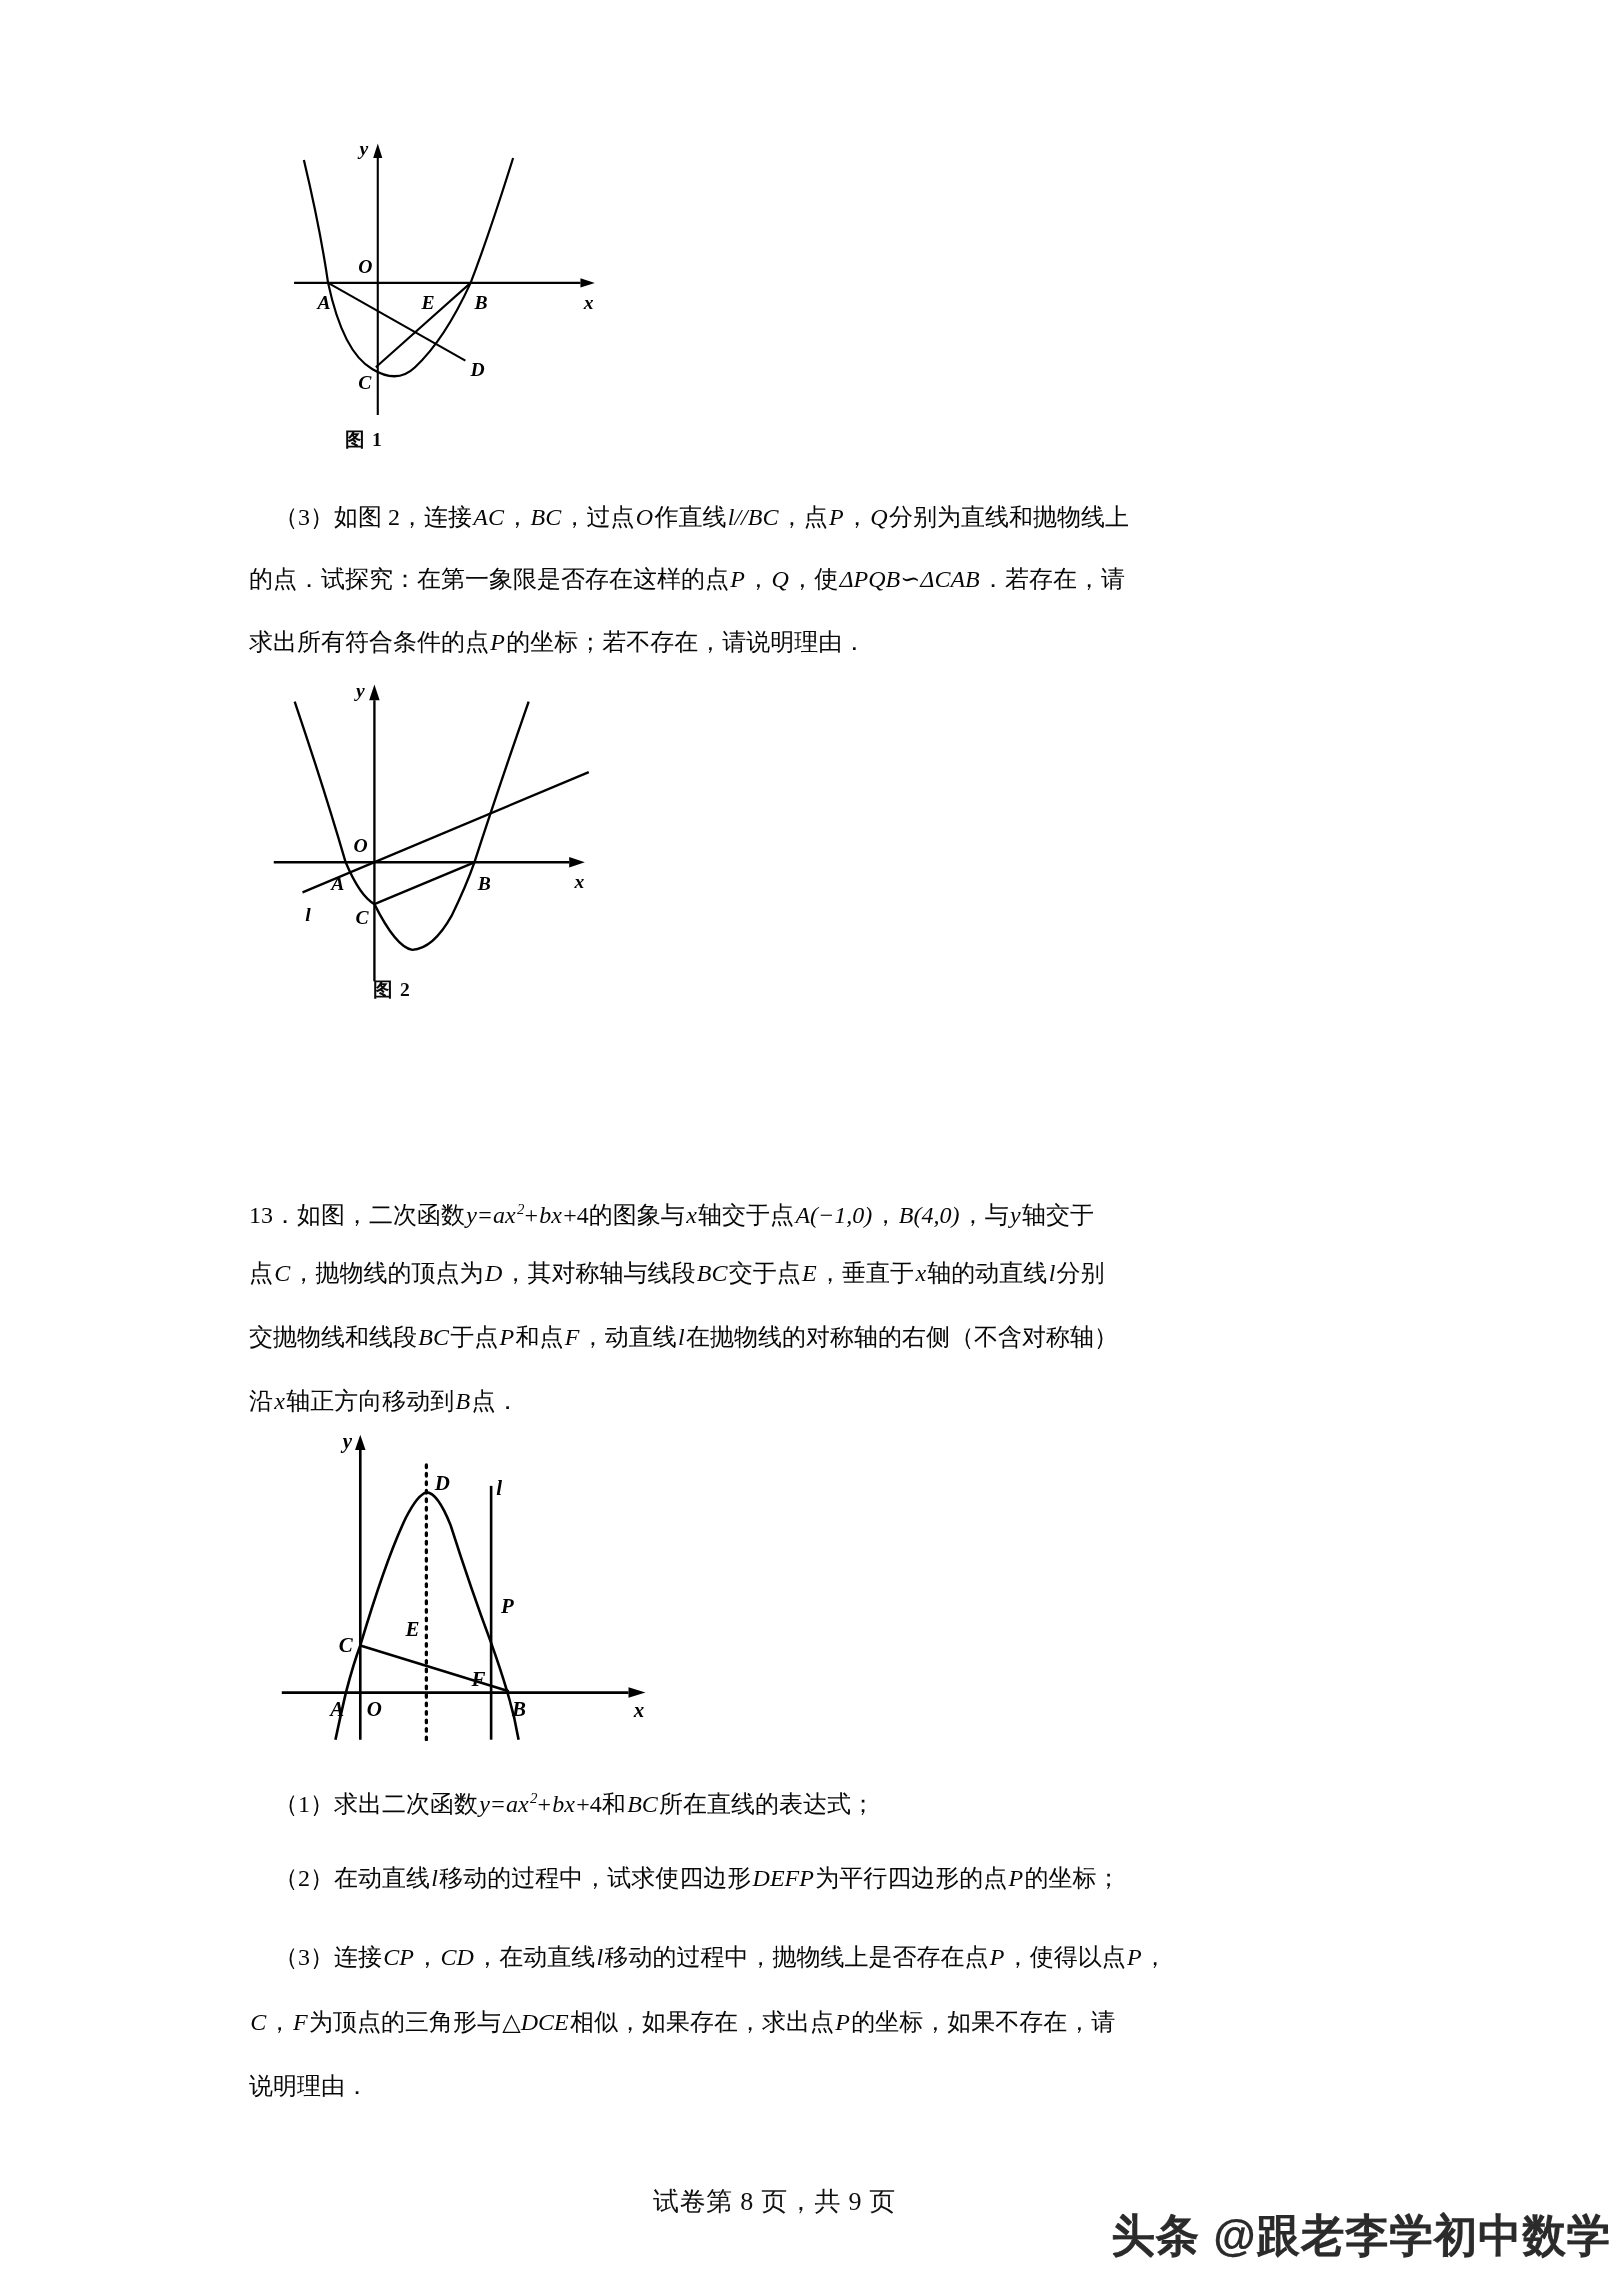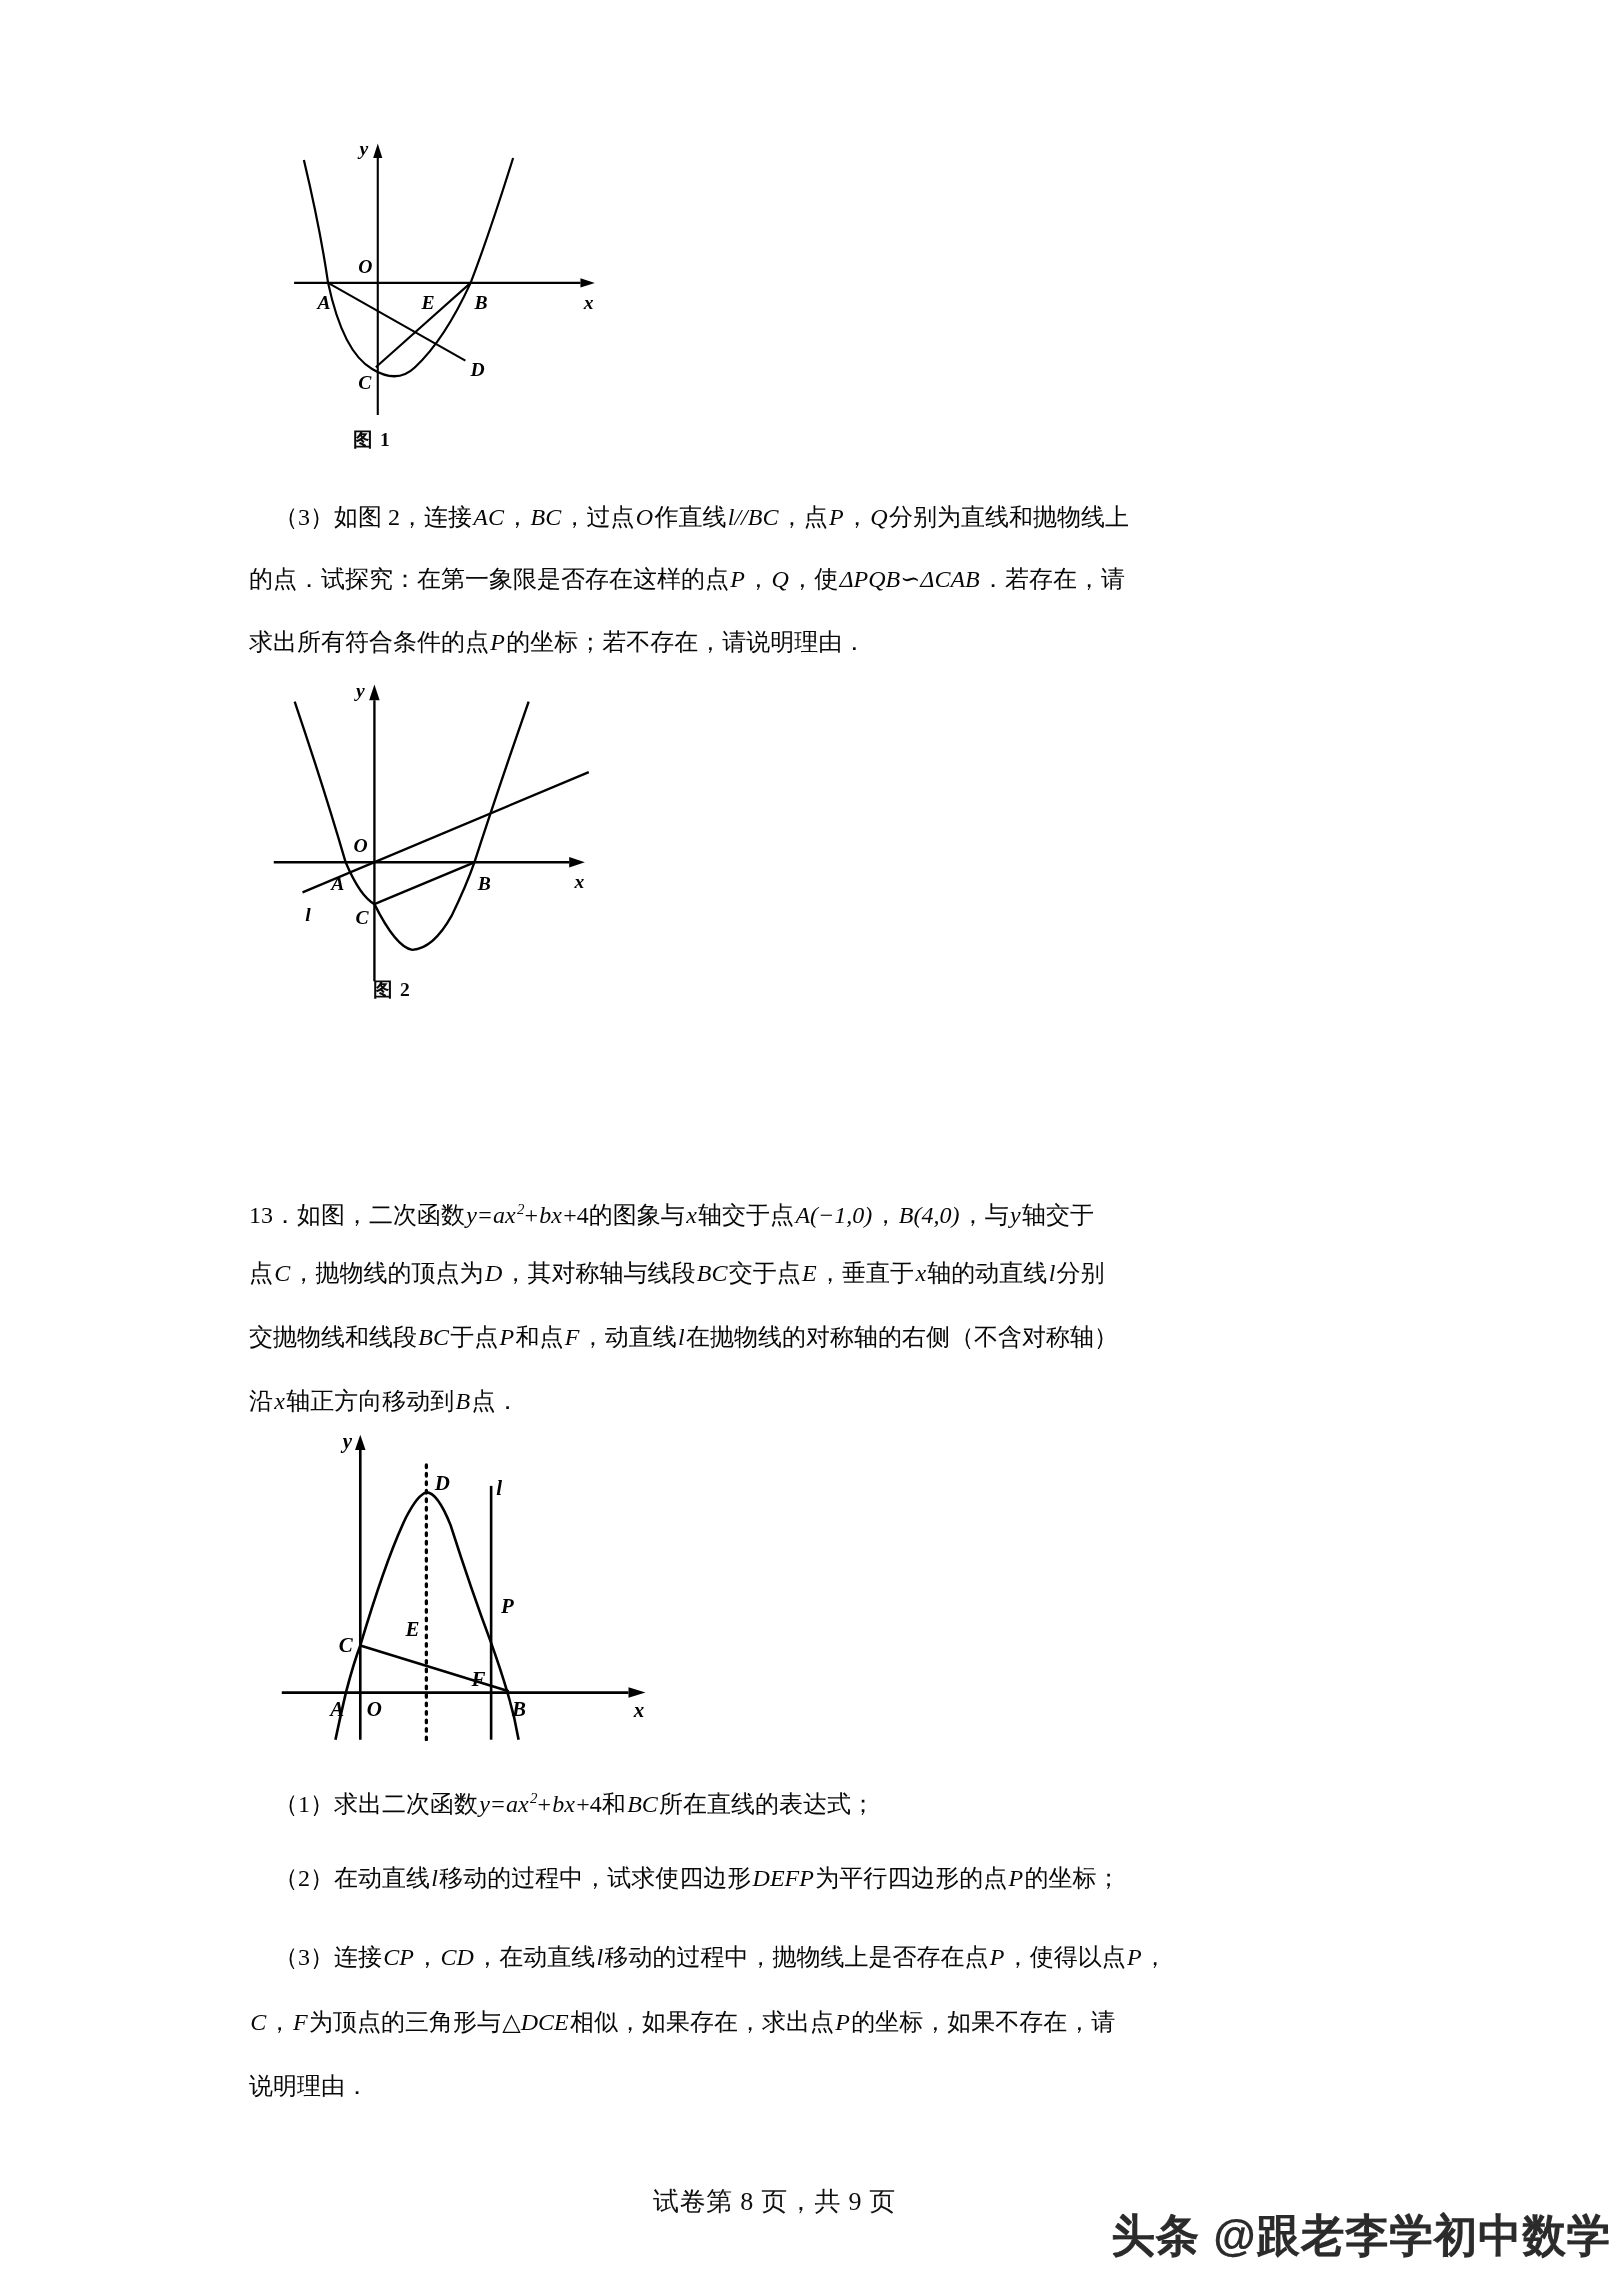--- a/index.html
+++ b/index.html
@@ -107,21 +107,21 @@
       <text x="118" y="228" font-family="Liberation Serif, serif" font-style="italic" font-weight="700" font-size="30" fill="#000">O</text>
       <text x="106" y="30" font-family="Liberation Serif, serif" font-style="italic" font-weight="700" font-size="30" fill="#000" style="display:none">y</text>
       <text x="120" y="48" font-family="Liberation Serif, serif" font-style="italic" font-weight="700" font-size="30" fill="#000">y</text>
       <text x="463" y="283" font-family="Liberation Serif, serif" font-style="italic" font-weight="700" font-size="30" fill="#000">x</text>
       <text x="56" y="283" font-family="Liberation Serif, serif" font-style="italic" font-weight="700" font-size="30" fill="#000">A</text>
       <text x="296" y="283" font-family="Liberation Serif, serif" font-style="italic" font-weight="700" font-size="30" fill="#000">B</text>
       <text x="118" y="406" font-family="Liberation Serif, serif" font-style="italic" font-weight="700" font-size="30" fill="#000">C</text>
       <text x="290" y="385" font-family="Liberation Serif, serif" font-style="italic" font-weight="700" font-size="30" fill="#000">D</text>
       <text x="215" y="283" font-family="Liberation Serif, serif" font-style="italic" font-weight="700" font-size="30" fill="#000">E</text>
     </svg>
-    <div class="fig-caption" style="position:absolute; left:72px; top:302px;">图 1</div>
+    <div class="fig-caption" style="position:absolute; left:64px; top:302px;">图 1</div>
   </div>
 
   <div class="qtext" style="left:274px; top:486px;">
     <span>（3）如图 2，连接</span><span class="it">AC</span><span>，</span><span class="it">BC</span><span>，过点</span><span class="it">O</span><span>作直线</span><span class="it">l//BC</span><span>，点</span><span class="it">P</span><span>，</span><span class="it">Q</span><span>分别为直线和抛物线上</span>
   </div>
 
   <div class="qtext" style="left:249px; top:611px;">
     <span>求出所有符合条件的点</span><span class="it">P</span><span>的坐标；若不存在，请说明理由．</span>
   </div>
 

